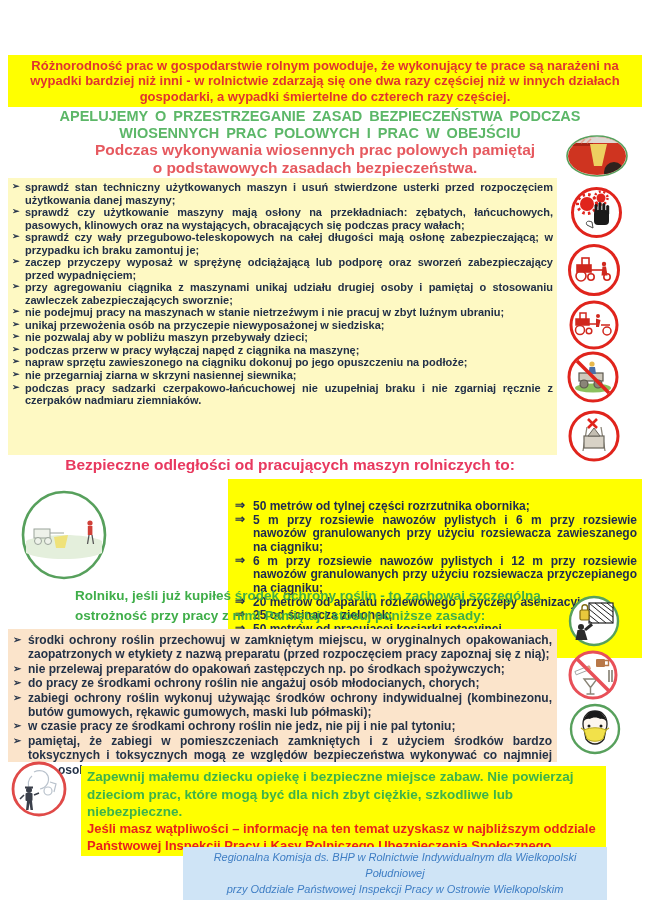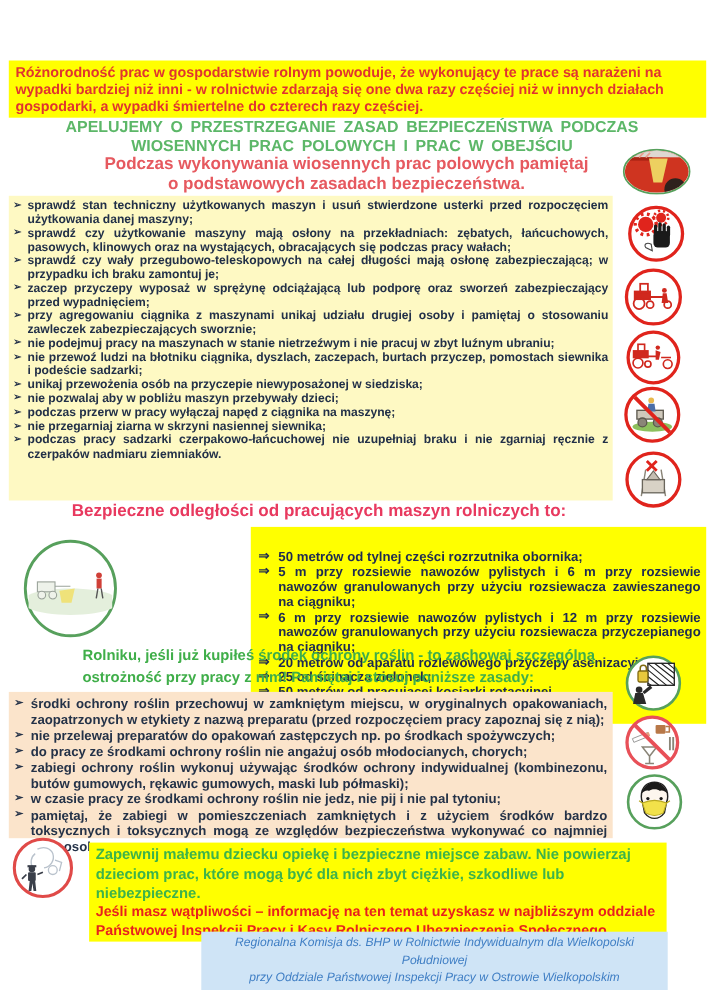--- a/index.html
+++ b/index.html
@@ -4,21 +4,21 @@
 <style>
   html,body{margin:0;padding:0;background:#fff;}
   .page{position:relative;width:650px;height:900px;background:#ffffff;overflow:hidden;
         font-family:"Liberation Sans",sans-serif;}
 
   .title-bar{position:absolute;left:75px;top:24px;width:537px;height:26px;background:#ececec;
     display:flex;align-items:center;justify-content:center;}
   .title-bar span{color:#5cb768;font-weight:bold;font-size:21px;letter-spacing:.5px;}
 
   .intro-box{position:absolute;left:8px;top:55px;width:622px;background:#ffff00;
-    color:#e0342f;font-weight:bold;font-size:13px;line-height:1.18;padding:3px 6px;}
+    color:#e0342f;font-weight:bold;font-size:13px;line-height:1.18;text-align:center;padding:3px 6px;}
 
   .appeal{position:absolute;left:25px;top:108px;width:590px;text-align:center;
     color:#5cb768;font-weight:bold;font-size:14.5px;line-height:1.15;word-spacing:3px;}
   .reminder{position:absolute;left:45px;top:141px;width:540px;text-align:center;
     color:#e6595f;font-weight:bold;font-size:15.5px;line-height:1.15;}
 
   .machine-box{position:absolute;left:8px;top:178px;width:549px;height:277px;
     background:#fef9c3;padding:3px 4px;box-sizing:border-box;}
   ul.rule-list{margin:0;padding:0;list-style:none;}
   .machine-box li{position:relative;padding-left:13px;color:#223048;font-weight:bold;
@@ -79,24 +79,24 @@
   </div>
 
   <div class="machine-box">
     <ul class="rule-list">
         <li>sprawdź stan techniczny użytkowanych maszyn i usuń stwierdzone usterki przed rozpoczęciem użytkowania danej maszyny;</li>
         <li>sprawdź czy użytkowanie maszyny mają osłony na przekładniach: zębatych, łańcuchowych, pasowych, klinowych oraz na wystających, obracających się podczas pracy wałach;</li>
         <li>sprawdź czy wały przegubowo-teleskopowych na całej długości mają osłonę zabezpieczającą; w przypadku ich braku zamontuj je;</li>
         <li>zaczep przyczepy wyposaż w sprężynę odciążającą lub podporę oraz sworzeń zabezpieczający przed wypadnięciem;</li>
         <li>przy agregowaniu ciągnika z maszynami unikaj udziału drugiej osoby i pamiętaj o stosowaniu zawleczek zabezpieczających sworznie;</li>
         <li>nie podejmuj pracy na maszynach w stanie nietrzeźwym i nie pracuj w zbyt luźnym ubraniu;</li>
-        <li>nie przewoź ludzi na błotniku ciągnika, dyszlach, zaczepach, burtach przyczep, pomostach siewnika i podeście sadzarki;</li>
         <li>unikaj przewożenia osób na przyczepie niewyposażonej w siedziska;</li>
         <li>nie pozwalaj aby w pobliżu maszyn przebywały dzieci;</li>
         <li>podczas przerw w pracy wyłączaj napęd z ciągnika na maszynę;</li>
+        <li>napraw sprzętu zawieszonego na ciągniku dokonuj po jego opuszczeniu na podłoże;</li>
         <li>nie przegarniaj ziarna w skrzyni nasiennej siewnika;</li>
         <li>podczas pracy sadzarki czerpakowo-łańcuchowej nie uzupełniaj braku i nie zgarniaj ręcznie z czerpaków nadmiaru ziemniaków.</li>
       </ul>
   </div>
 
   <div class="distances-heading">Bezpieczne odległości od pracujących maszyn rolniczych to:</div>
 
   <div class="distances-box">
     <ul class="rule-list">
         <li>50 metrów od tylnej części rozrzutnika obornika;</li>

